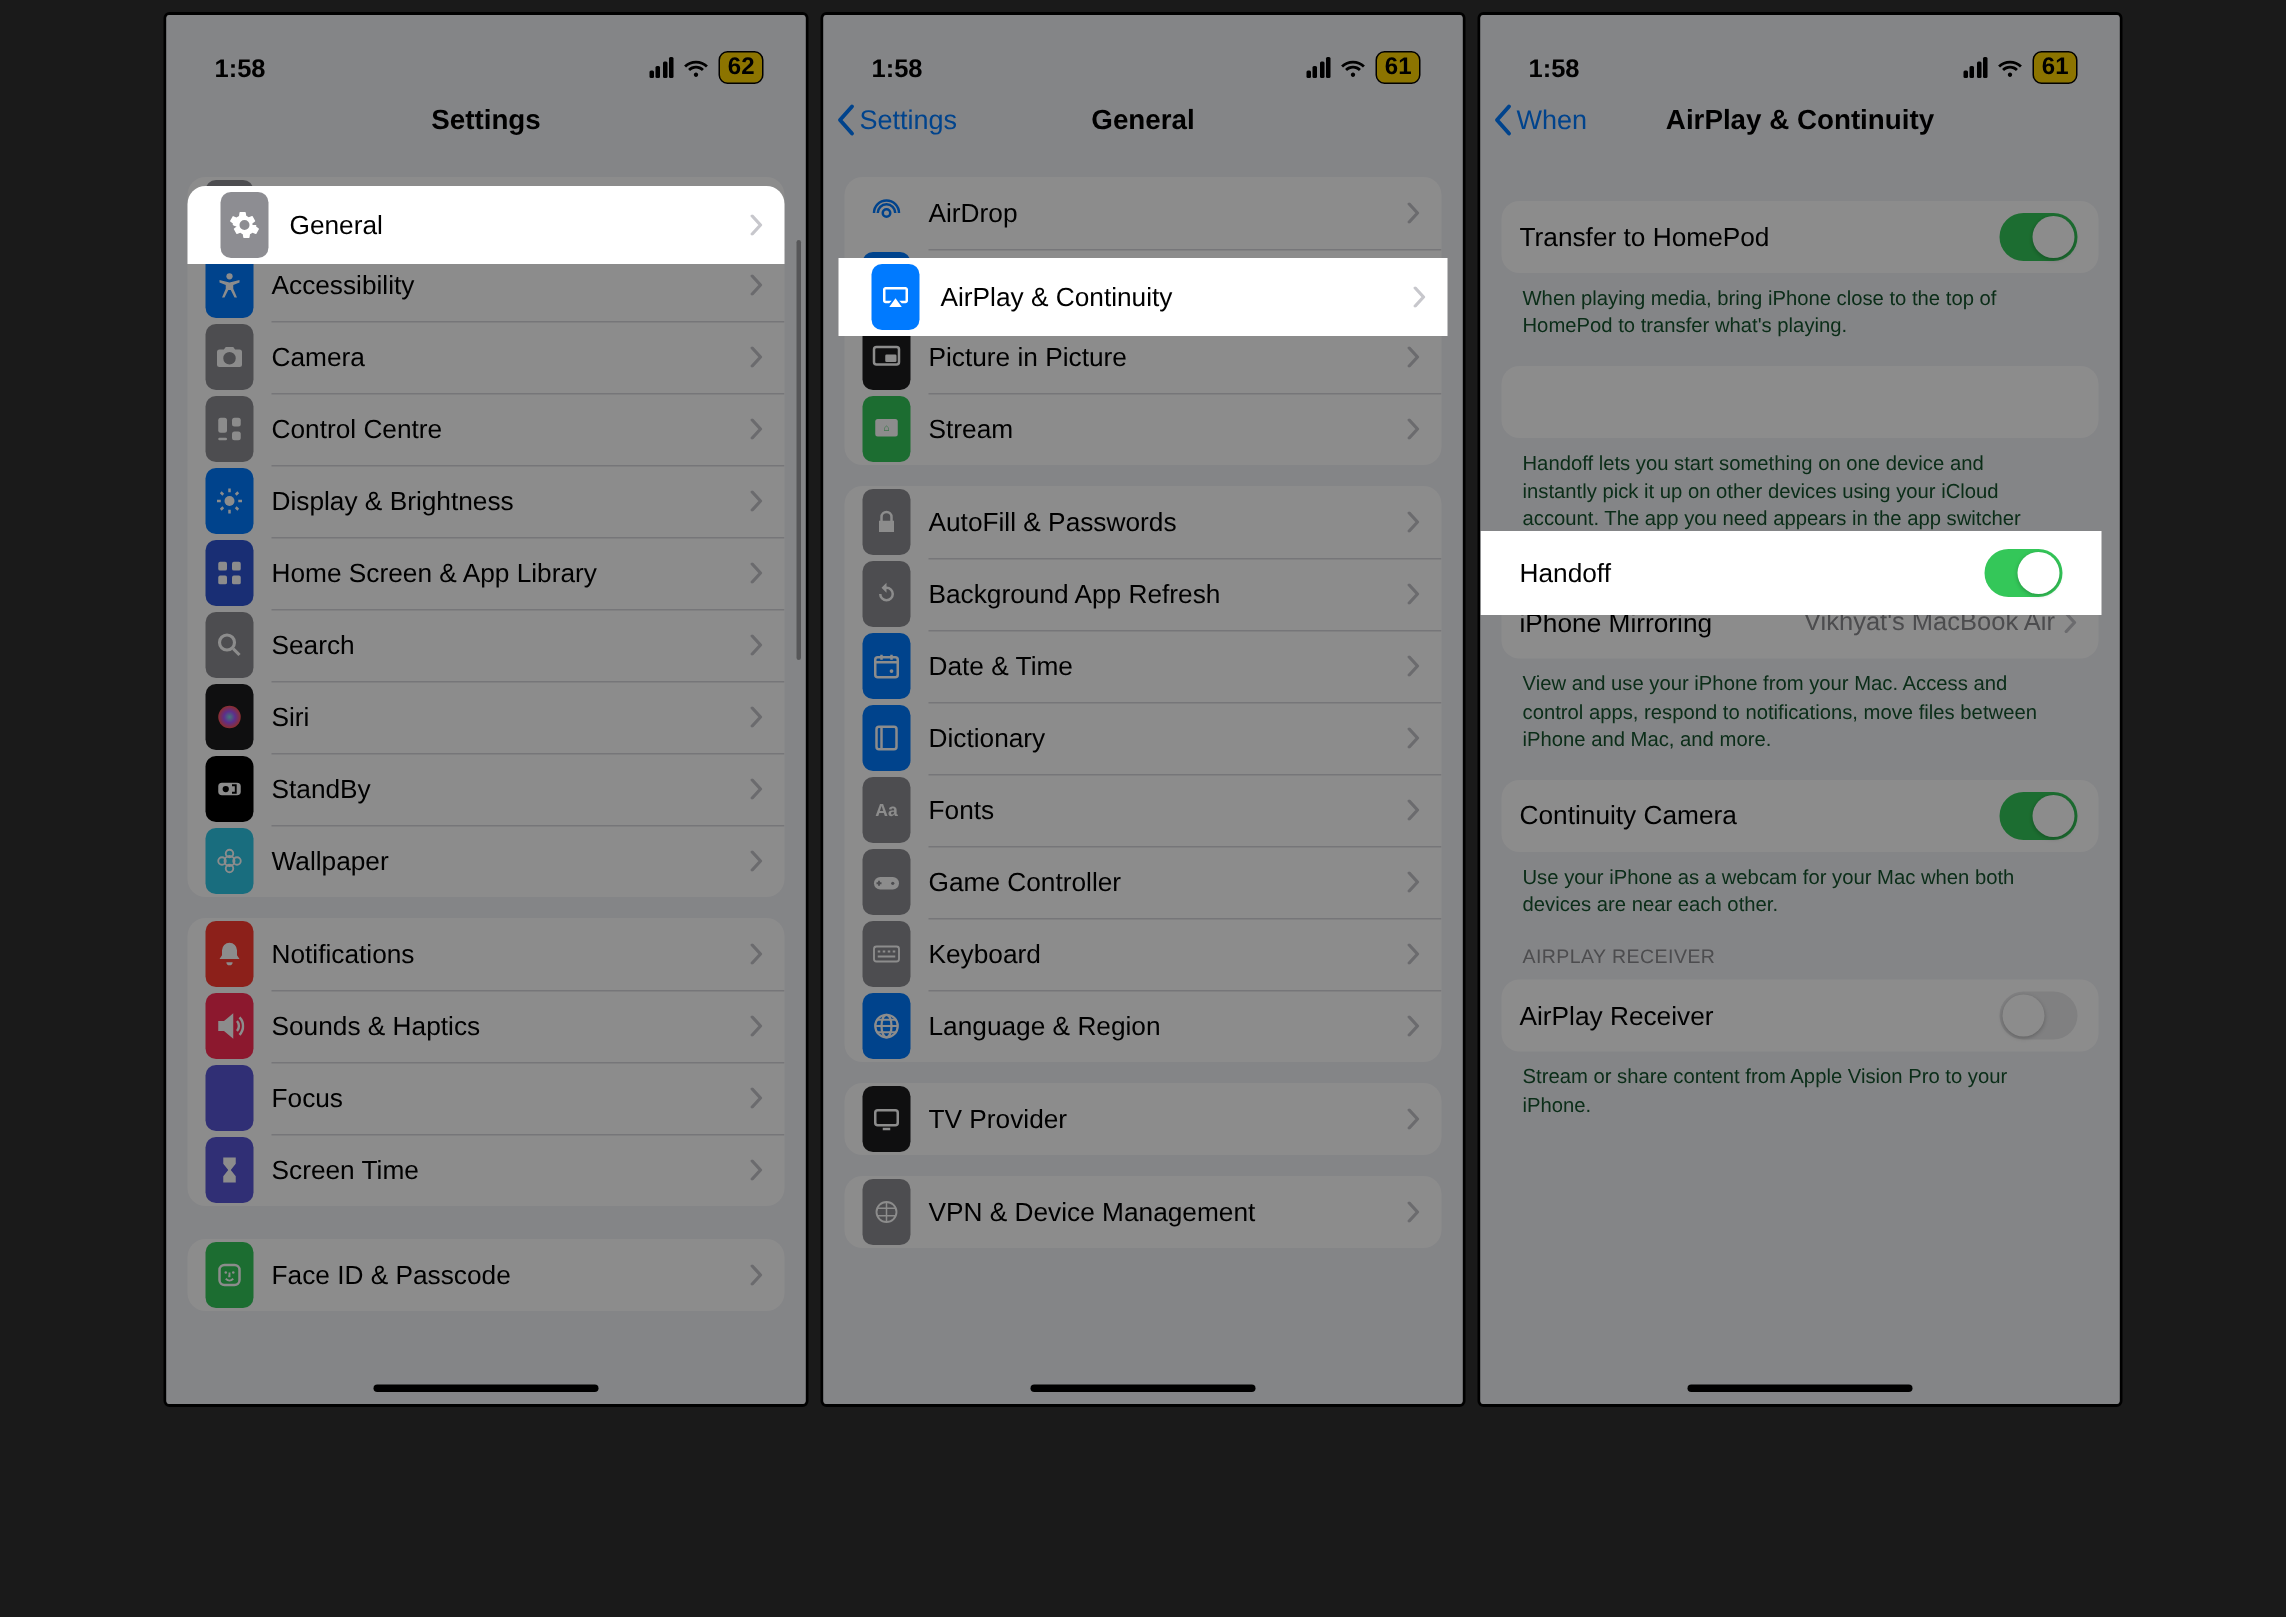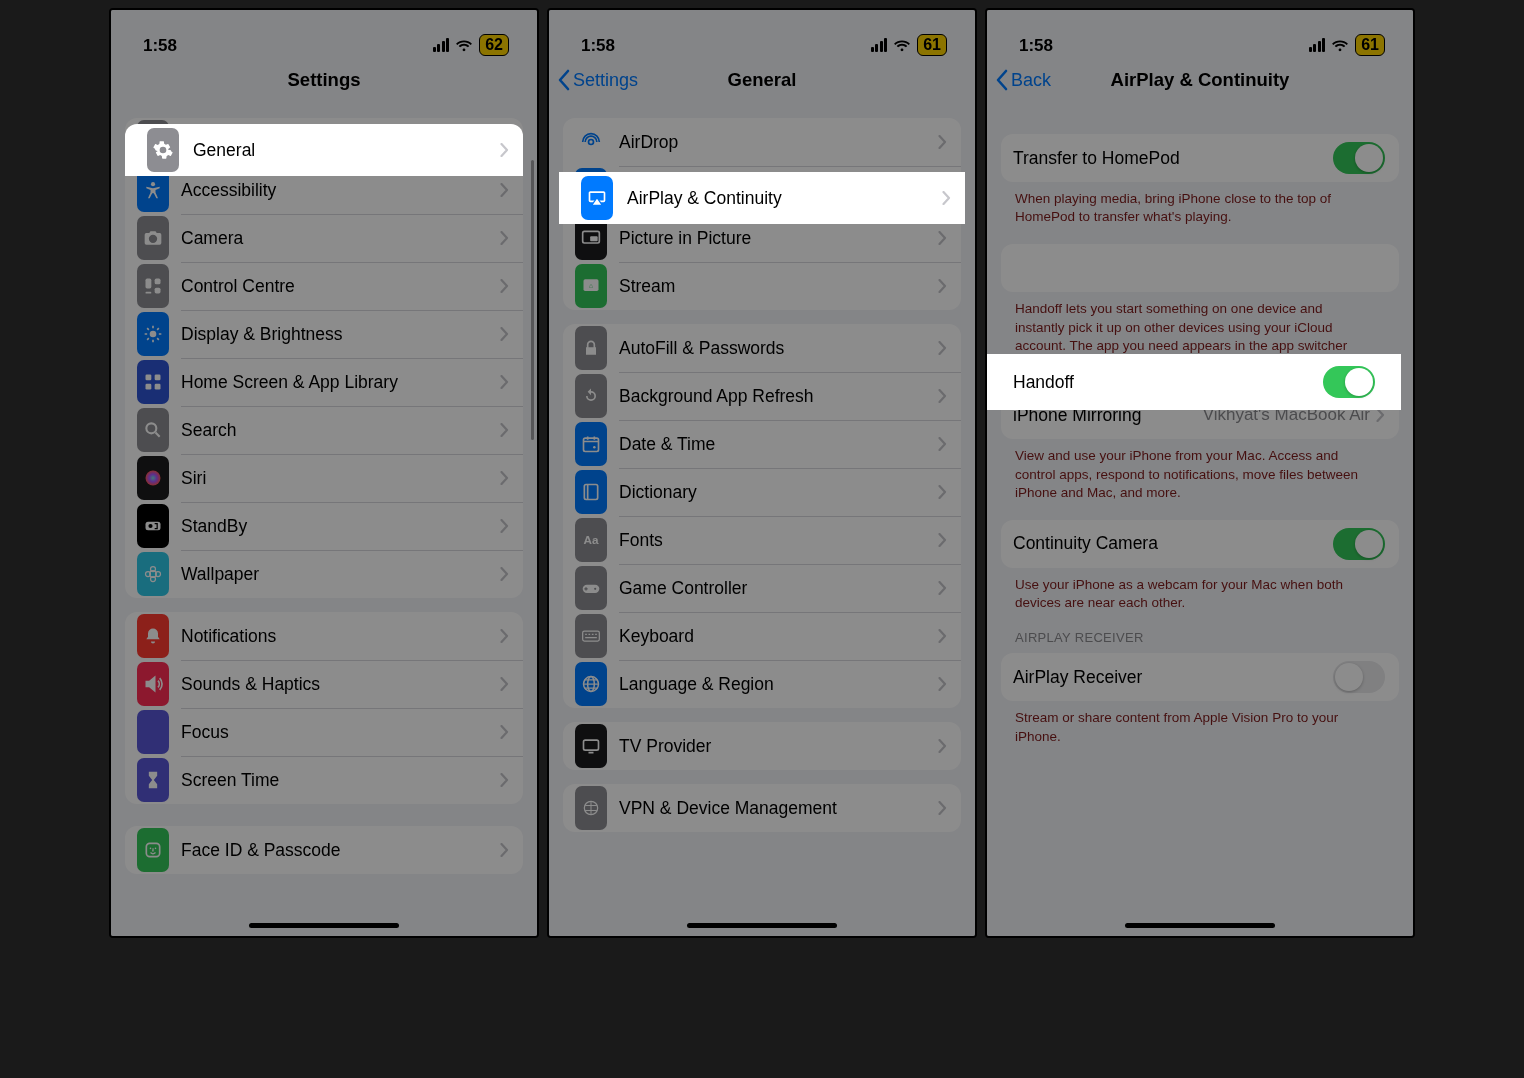--- a/index.html
+++ b/index.html
@@ -115,21 +115,21 @@
     justify-content: center;
   }
   .row-icon svg { width: 20px; height: 20px; fill: #fff; }
   .row-label { font-size: 17.5px; flex: 1; }
   .row-value { font-size: 17px; color: #8a8a8e; margin-right: 6px; }
   .chevron { width: 9px; height: 14px; flex-shrink: 0; }
   .chevron path { stroke: #c4c4c8; stroke-width: 2.2; fill: none; stroke-linecap: round; stroke-linejoin: round; }
   .footer-text {
     padding: 8px 40px 0 28px;
     font-size: 13.5px;
-    color: #7f1d1d;
+    color: #14532d;
     line-height: 1.35;
   }
   .header-text {
     padding: 18px 28px 4px 28px;
     font-size: 13px;
     color: #8a8a8e;
     text-transform: uppercase;
     letter-spacing: 0.3px;
   }
 
@@ -661,21 +661,21 @@
             <path d="M12 17c1.1 0 2-.9 2-2s-.9-2-2-2-2 .9-2 2 .9 2 2 2zm-5.5-5.5c1.5-1.5 3.4-2.3 5.5-2.3s4 .8 5.5 2.3l1.8-1.8C17.3 7.7 14.8 6.7 12 6.7s-5.3 1-7.3 3l1.8 1.8zM1 6.5l1.8 1.8C5.3 5.8 8.5 4.5 12 4.5s6.7 1.3 9.2 3.8L23 6.5C20 3.5 16.2 2 12 2S4 3.5 1 6.5z" fill="#000"></path>
           </svg>
         <span class="battery-badge">61</span>
       </div>
     </div>
     <div class="nav-header">
       <div class="nav-back">
         <svg viewBox="0 0 12 22">
             <path d="M10 2 2 11l8 9" stroke="#007aff" stroke-width="2.6" fill="none" stroke-linecap="round" stroke-linejoin="round"></path>
           </svg>
-        <span>Back</span>
+        <span>When</span>
       </div>
       <span class="nav-title">AirPlay &amp; Continuity</span>
     </div>
 
 
     <div class="section" style="margin-top:30px">
       <div class="row row-noicon">
         <span class="row-label">Transfer to HomePod</span>
         <span class="toggle on"></span>
       </div>

